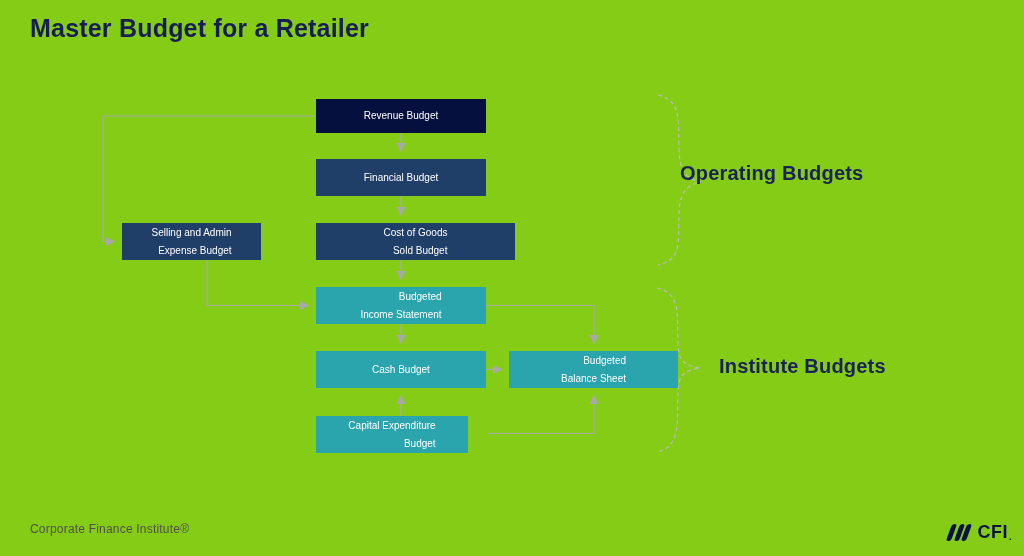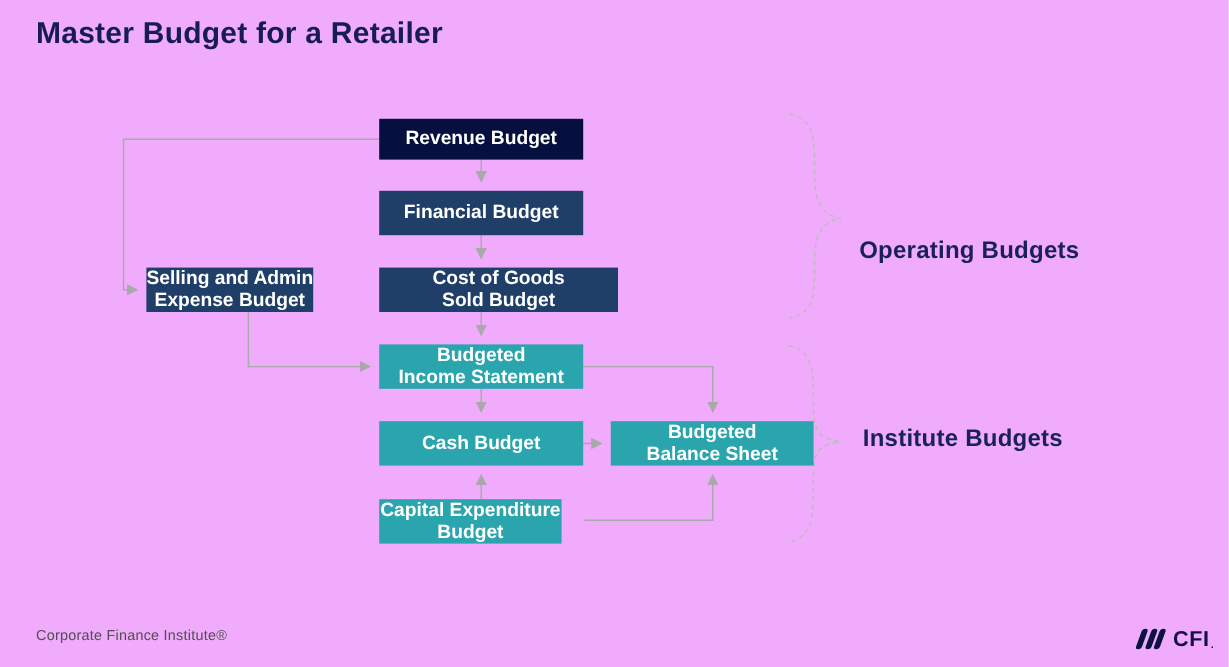--- a/index.html
+++ b/index.html
@@ -2,43 +2,42 @@
 <html><head>
 <meta charset="utf-8">
 <style>
   * { margin: 0; padding: 0; box-sizing: border-box; }
   html, body { background: #ffffff; }
   body { font-family: "Liberation Sans", sans-serif; }
   .stage {
     position: relative;
     width: 1024px;
     height: 556px;
-    background: #f0abfc;
+    background: #84cc16;
     overflow: hidden;
   }
   .page-title {
     position: absolute;
     left: 30px;
     top: 14px;
     font-size: 25px;
     font-weight: 700;
     color: #171d52;
     letter-spacing: 0.2px;
   }
   .box {
     position: absolute;
     display: flex;
     align-items: center;
     justify-content: center;
-    text-align: center;
+    text-align: right;
     color: #ffffff;
-    font-size: 16px;
+    font-size: 10px;
     line-height: 18px;
     white-space: pre-line;
-    font-weight: bold;
   }
   .b-darknavy { background: #06103f; }
   .b-navy     { background: #1f3e68; }
   .b-teal     { background: #2aa4ad; }
   .connectors {
     position: absolute;
     left: 0; top: 0;
     width: 1024px; height: 556px;
     pointer-events: none;
   }
@@ -156,21 +155,21 @@
   <div class="box b-teal" style="left:509px; top:351px; width:169px; height:37px;">
     <span>Budgeted
 Balance Sheet</span>
   </div>
 
   <div class="box b-teal" style="left:316px; top:416px; width:152px; height:37px;">
     <span>Capital Expenditure
 Budget</span>
   </div>
 
-  <div class="group-label" style="left:716px; top:162px;margin-top:36px;">Operating Budgets</div>
+  <div class="group-label" style="left:680px; top:162px;">Operating Budgets</div>
   <div class="group-label" style="left:719px; top:355px;">Institute Budgets</div>
 
   <div class="footer-text">Corporate Finance Institute®</div>
 
   <div class="cfi-logo">
     <span class="logo-bars">
         <i></i>
         <i></i>
         <i></i>
       </span>

